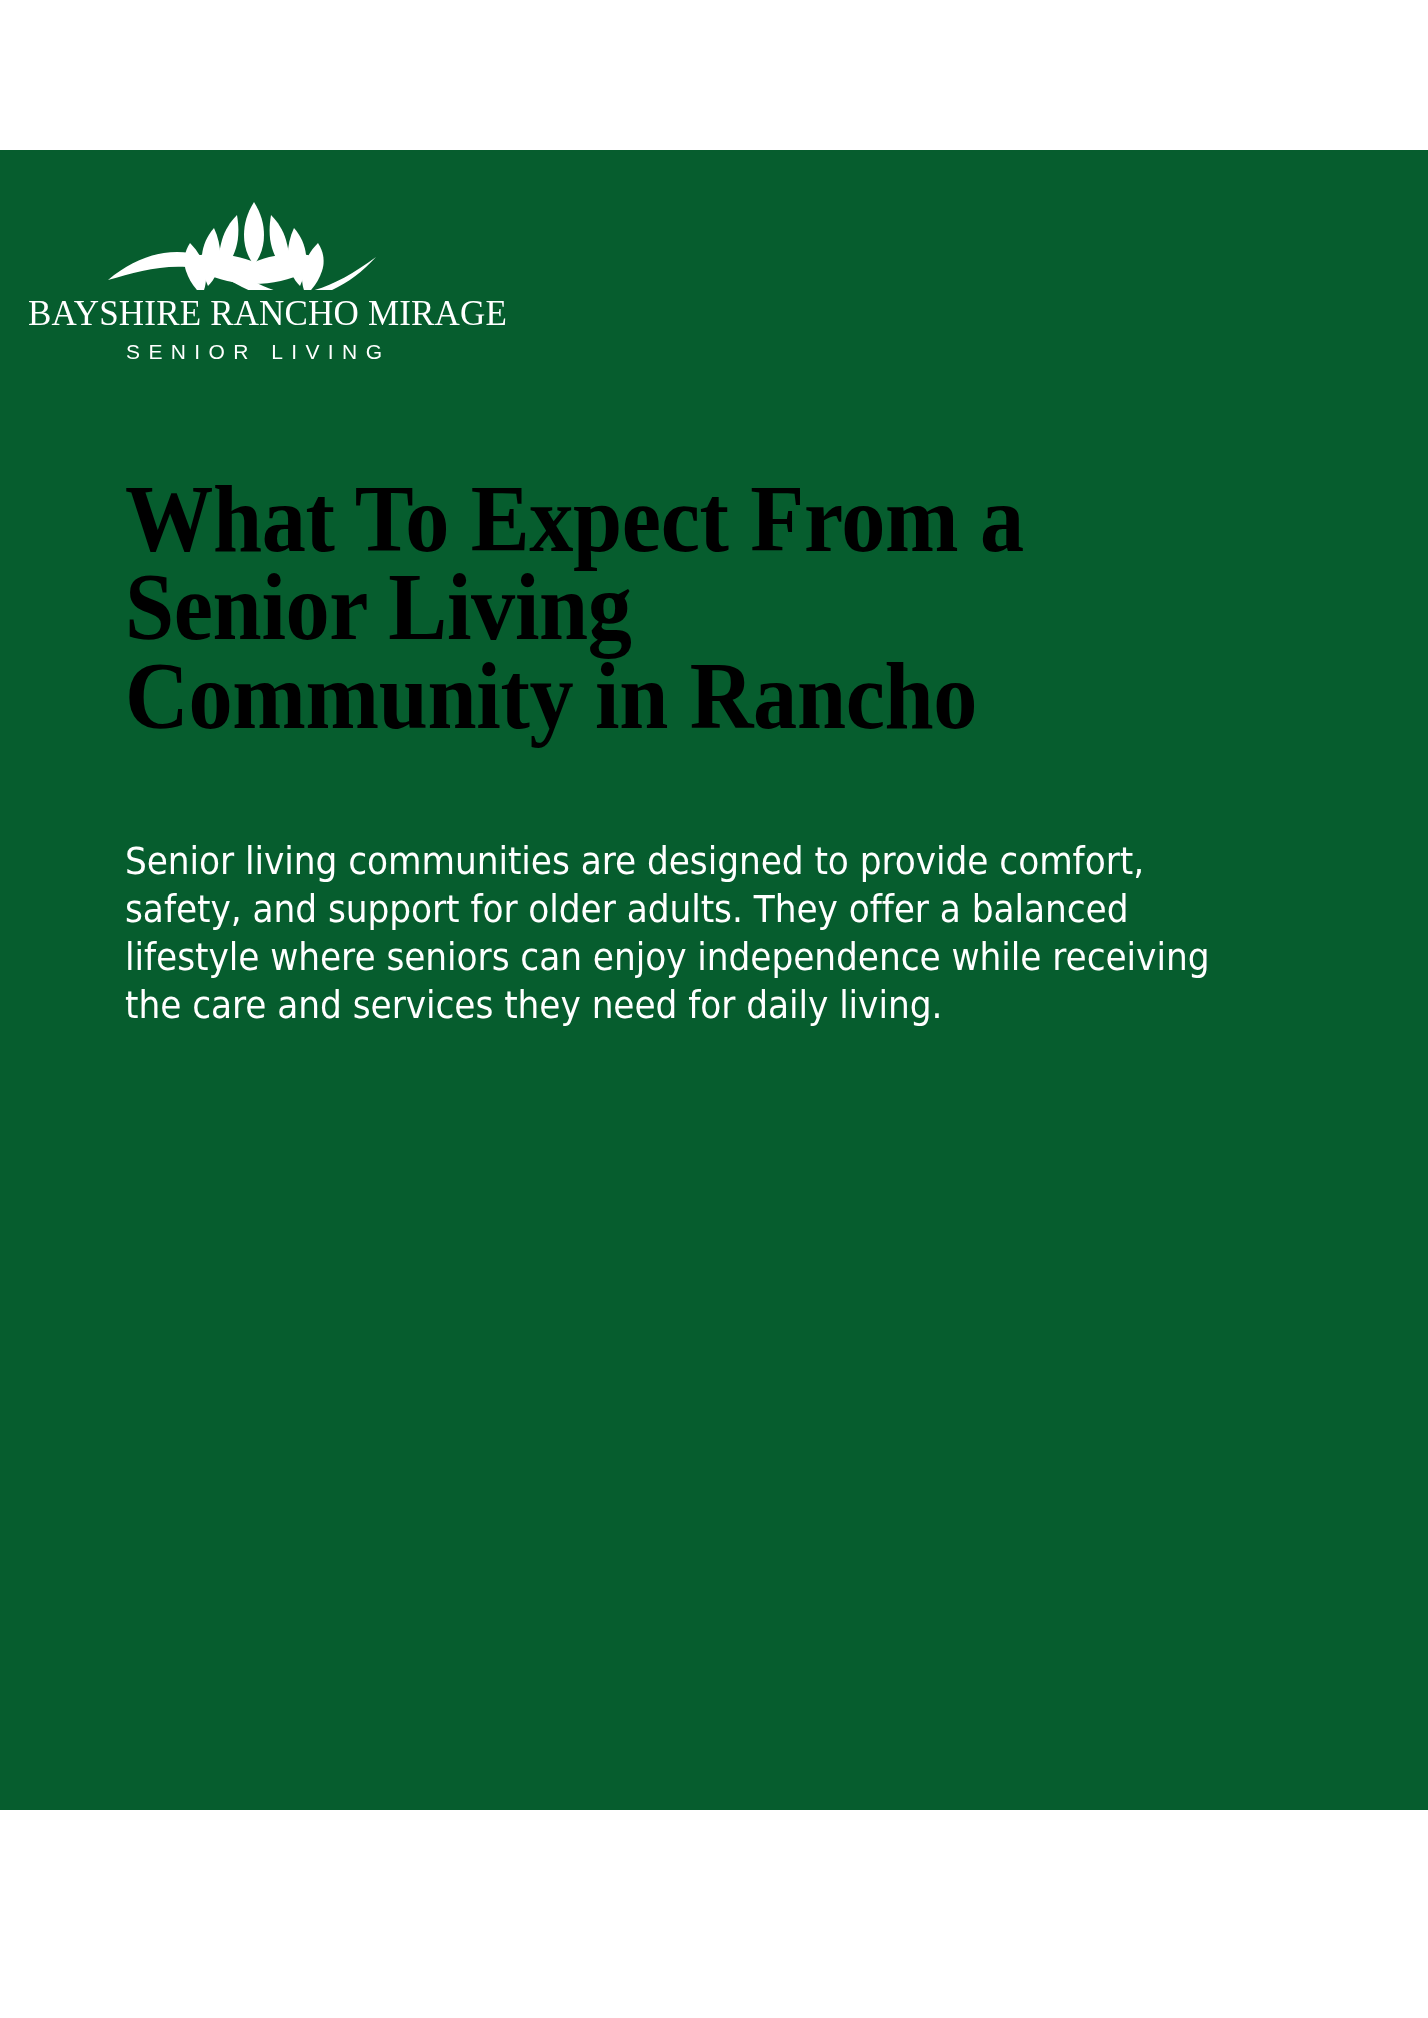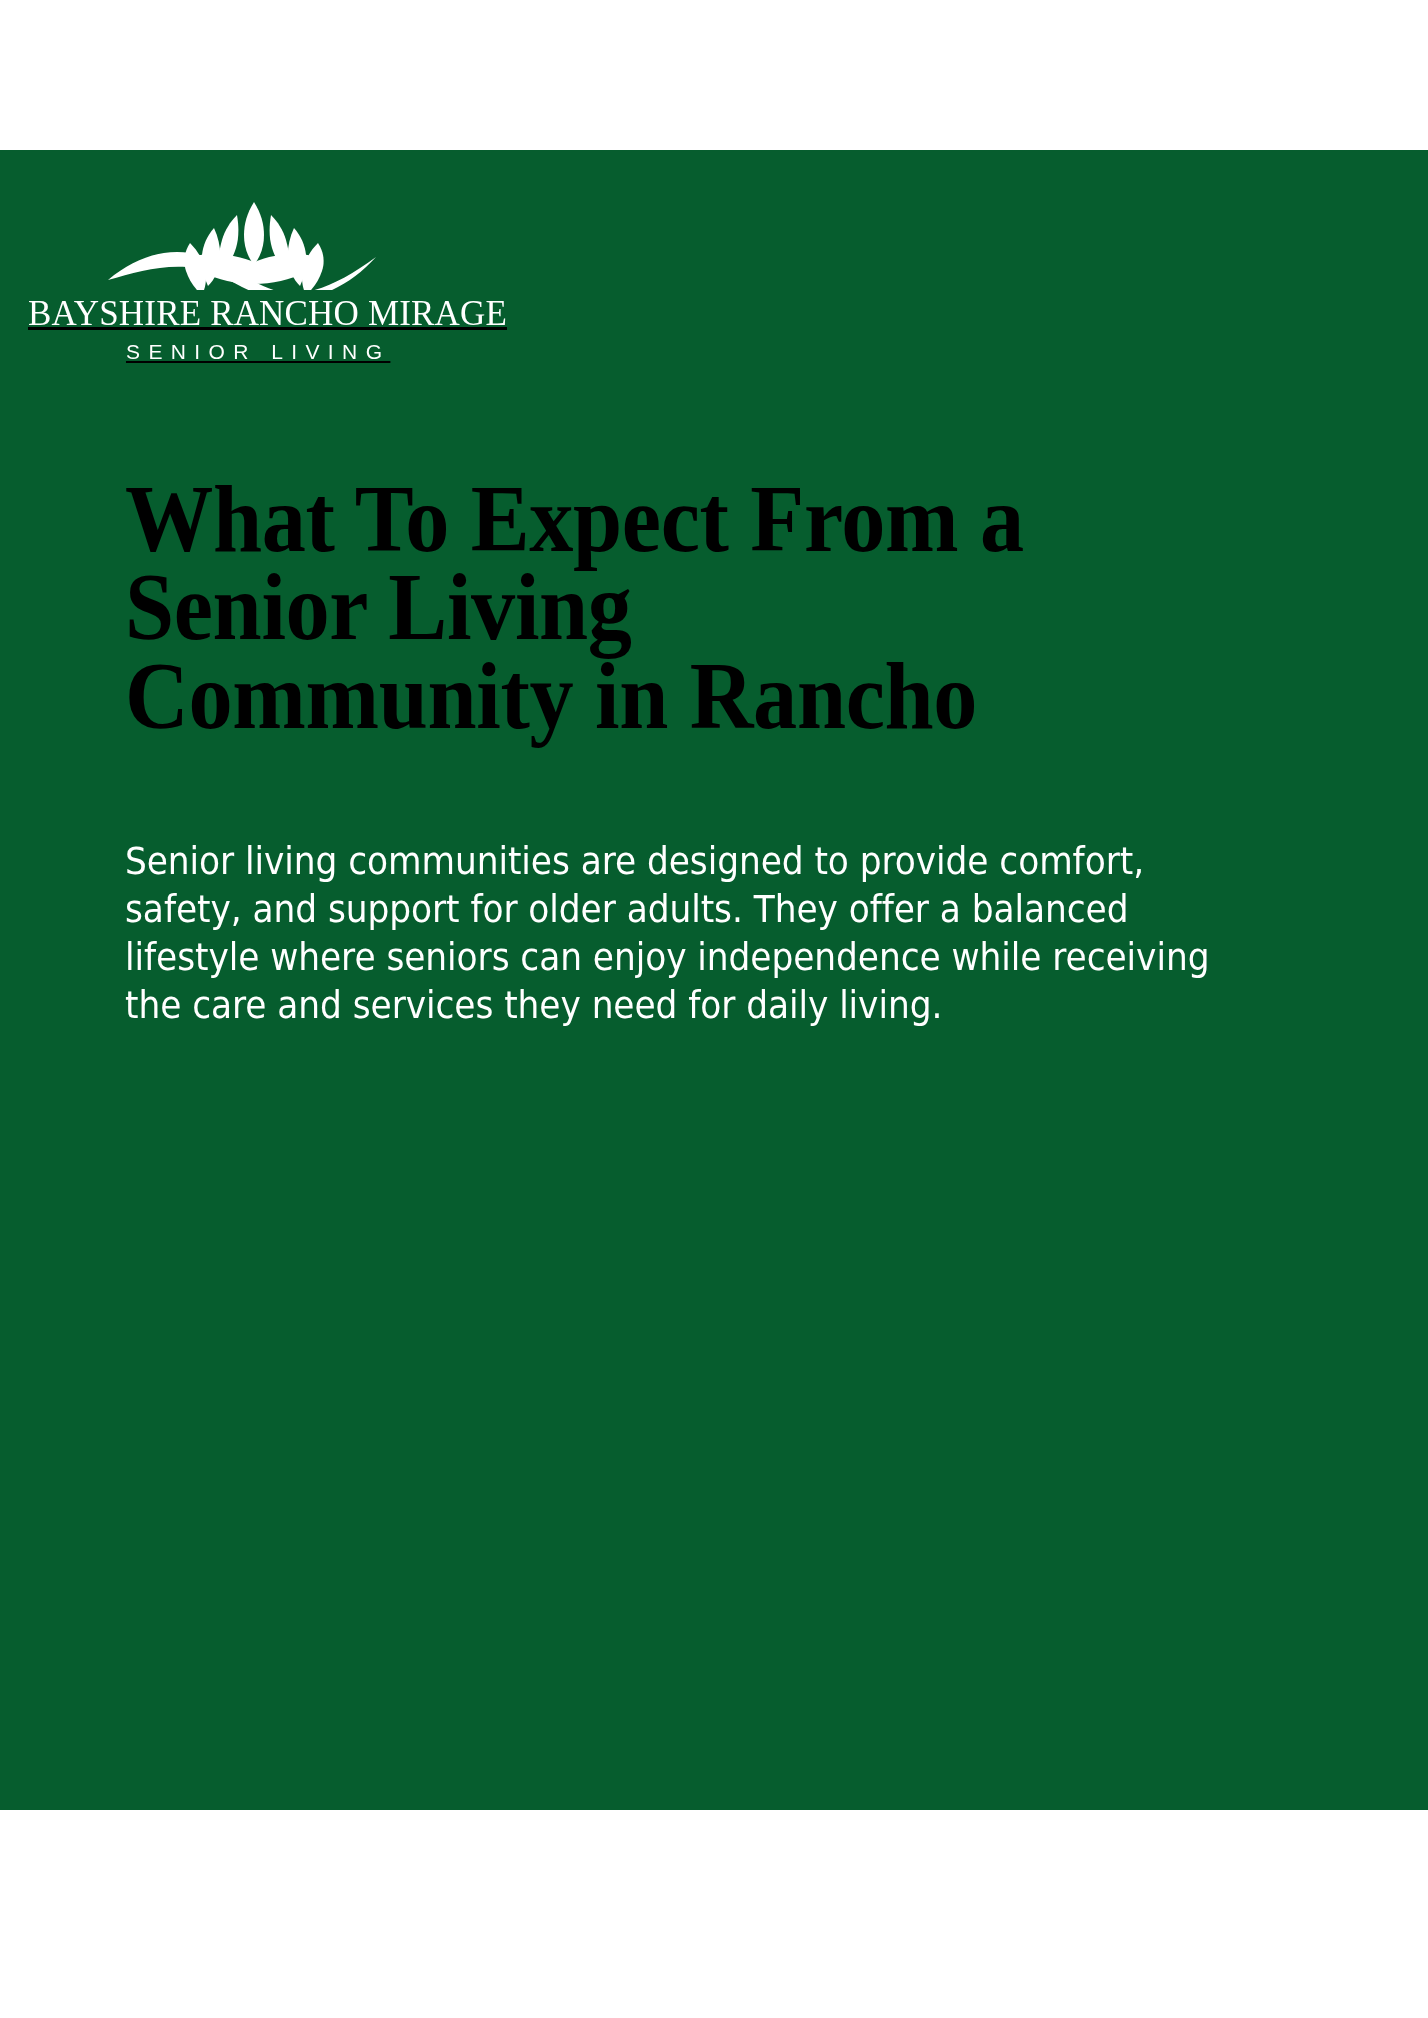--- a/index.html
+++ b/index.html
@@ -36,21 +36,20 @@
     overflow: hidden;
   }
 
   
   .logo-lockup {
     position: absolute;
     left: 28px;
     top: 48px;
     width: 452px;
     text-align: center;
-    text-decoration: underline;
   }
   .logo-mark {
     display: block;
     width: 300px;
     height: 92px;
     margin: 0 auto 6px auto;
   }
   .logo-wordmark {
     display: block;
     font-family: "Liberation Serif", "DejaVu Serif", serif;

